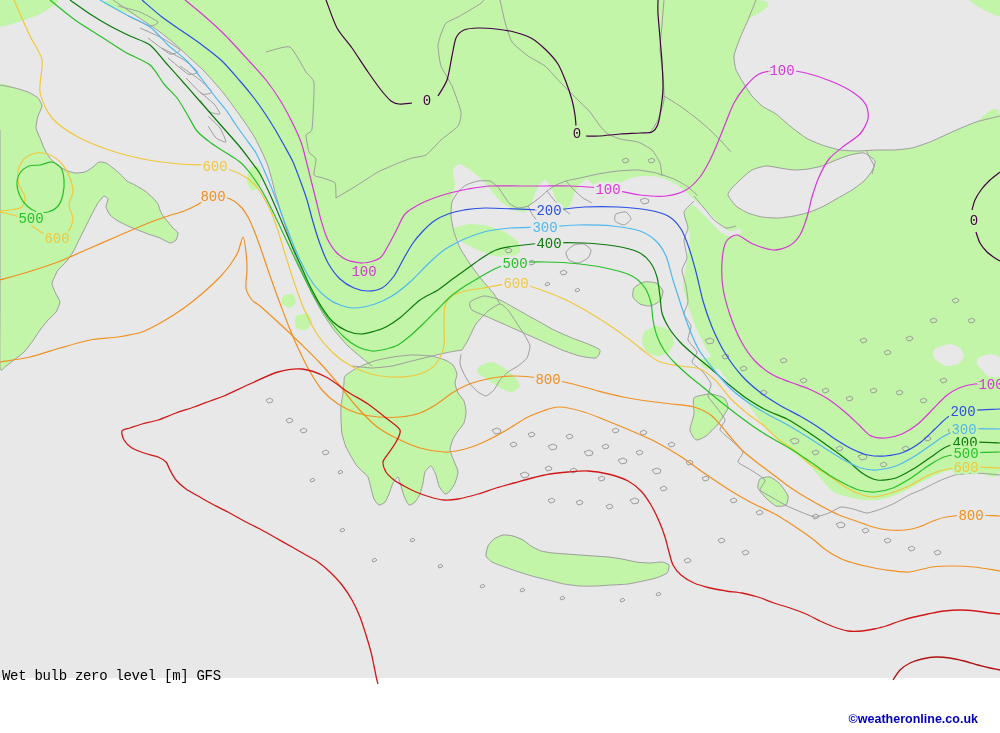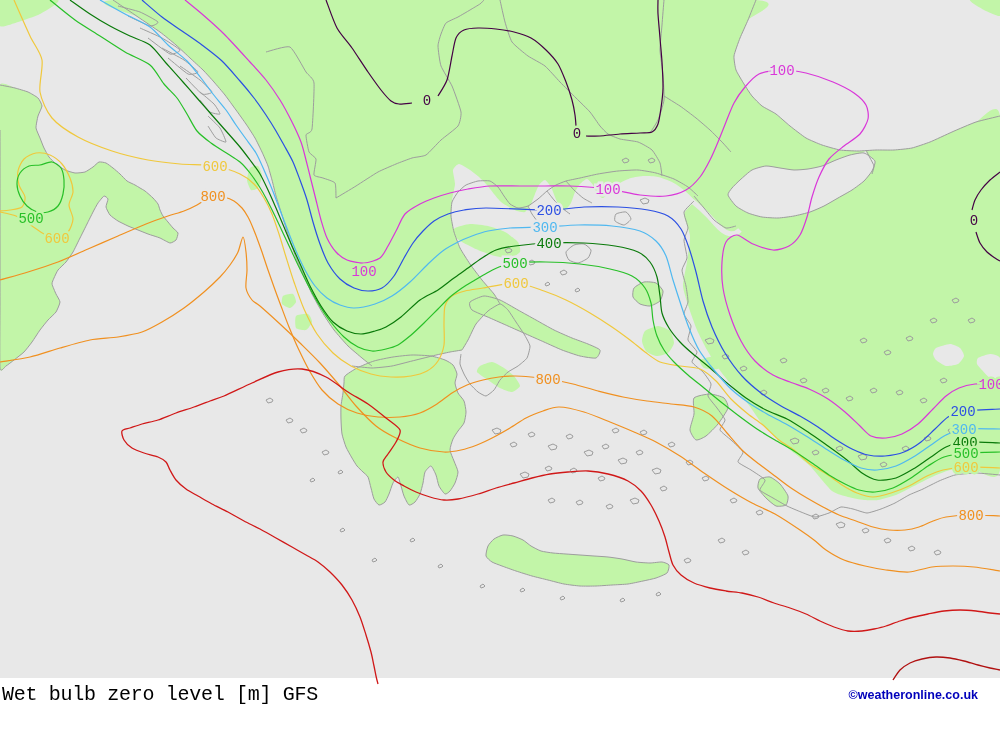--- a/index.html
+++ b/index.html
@@ -1,21 +1,21 @@
 <!DOCTYPE html>
 <html><head>
 <meta charset="utf-8">
 <style>
 html,body{margin:0;padding:0;background:#ffffff;}
 #map{position:relative;width:1000px;height:733px;overflow:hidden;background:#ffffff;}
 #map svg{position:absolute;left:0;top:0;}
 .bt{position:absolute;font-family:"Liberation Mono",monospace;color:#000;white-space:pre;}
-#t1{left:2px;top:683px;font-size:20px;letter-spacing:-0.3px;}
+#t1{left:2px;top:668px;font-size:14px;letter-spacing:-0.3px;}
 #t2{right:6px;top:682px;font-size:22.5px;letter-spacing:-0.1px;}
-#t3{right:22px;top:688px;font-family:"Liberation Sans",sans-serif;font-weight:bold;font-size:12.5px;color:#0000bb;letter-spacing:0px;margin-left:8px;}
+#t3{right:22px;top:712px;font-family:"Liberation Sans",sans-serif;font-weight:bold;font-size:12.5px;color:#0000bb;letter-spacing:0px;margin-left:8px;}
 </style>
 </head>
 <body>
 
 <div id="map">
 <svg width="1000" height="733" viewBox="0 0 1000 733">
 
 <rect x="0" y="0" width="1000" height="678" fill="#e8e8e8"></rect>
 
 <path d="M0.0,0.0 C5.8,-2.6 54.0,-1.4 58.0,0.0 C62.0,1.4 44.0,11.8 40.0,14.0 C36.0,16.2 22.0,20.8 18.0,22.0 C14.0,23.2 1.8,28.2 0.0,26.0 C-1.8,23.8 -5.8,2.6 0.0,0.0 Z" fill="#c2f5a8" stroke="none"></path>

